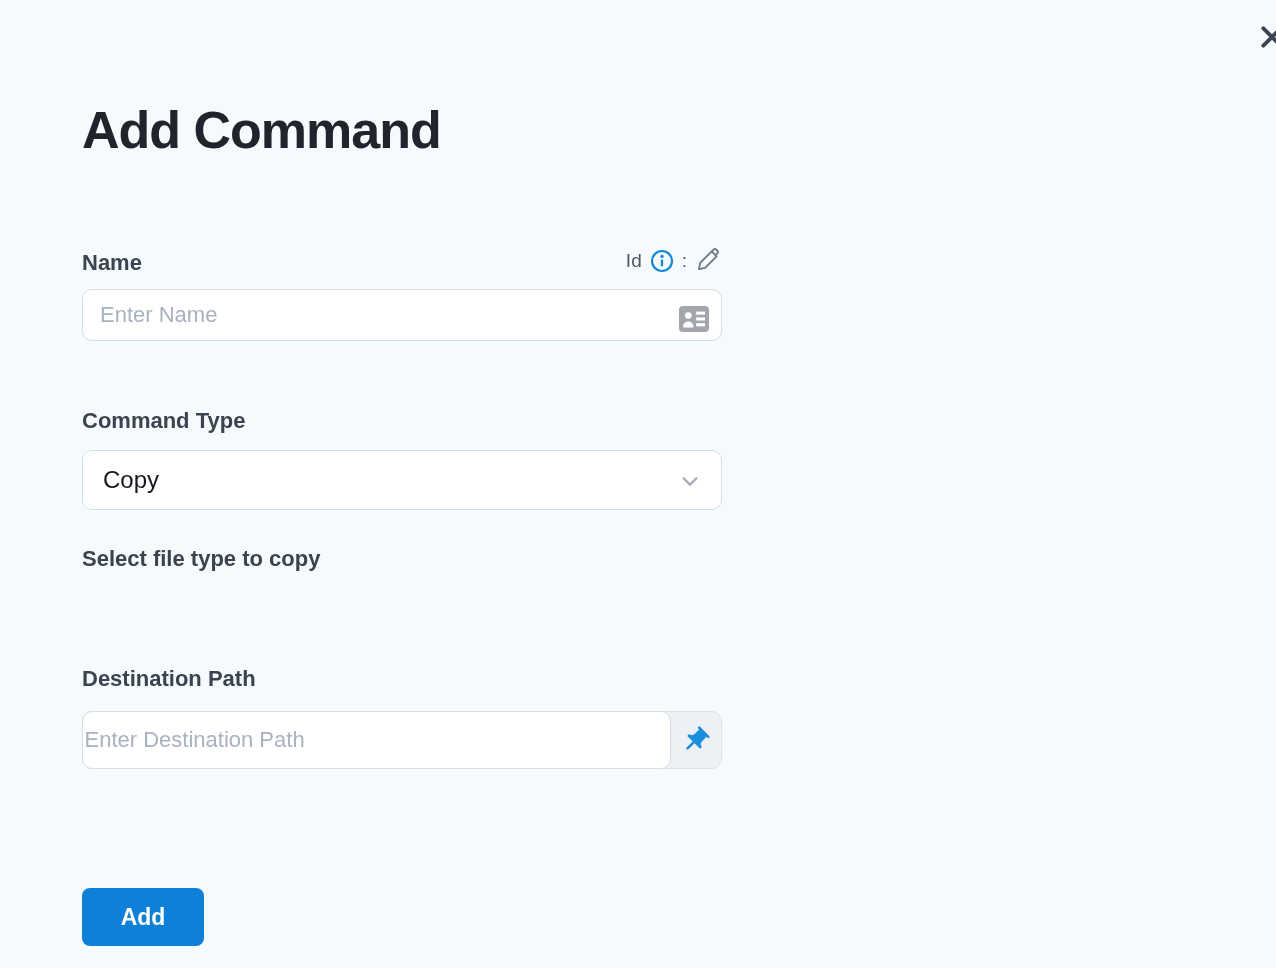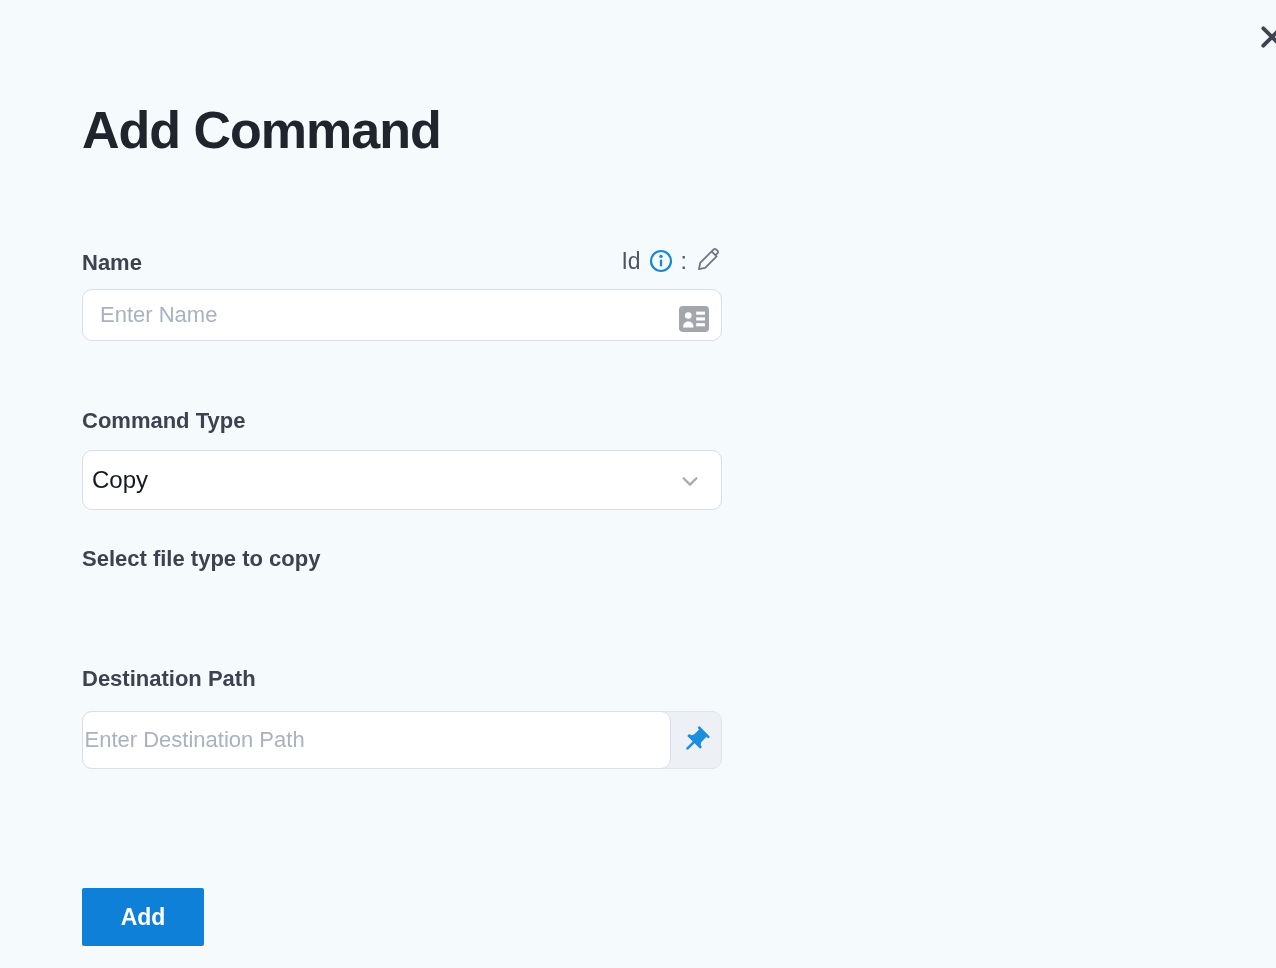--- a/index.html
+++ b/index.html
@@ -57,21 +57,21 @@
     justify-content: space-between;
     align-items: flex-end;
     gap: 16px;
   }
   .id-group {
     display: flex;
     align-items: center;
     gap: 8px;
   }
   .id-text, .id-colon {
-    font-size: 23px;
+    font-size: 19px;
     font-weight: 500;
     color: #4e5564;
   }
   .icon-btn {
     border: none;
     background: transparent;
     padding: 0;
     cursor: pointer;
     display: inline-flex;
     align-items: center;
@@ -111,21 +111,21 @@
     position: absolute;
     left: 82px;
     top: 450px;
     width: 640px;
     height: 60px;
     background: #ffffff;
     border: 1.5px solid #d9dde5;
     border-radius: 10px;
     display: flex;
     align-items: center;
-    padding: 0 9px;
+    padding: 0 20px;
     cursor: pointer;
   }
   .select-value {
     font-size: 24px;
     font-weight: 500;
     color: #15181f;
   }
   .select-chevron {
     position: absolute;
     right: 20px;
@@ -219,21 +219,21 @@
   .actions-row {
     position: absolute;
     left: 82px;
     top: 888px;
     display: flex;
     gap: 25px;
   }
   .btn {
     height: 58px;
     border: none;
-    border-radius: 2px;
+    border-radius: 8px;
     font-family: "Liberation Sans", sans-serif;
     font-size: 23px;
     font-weight: 700;
     cursor: pointer;
   }
   .btn-add {
     width: 122px;
     background: #0f80d7;
     color: #ffffff;
   }

